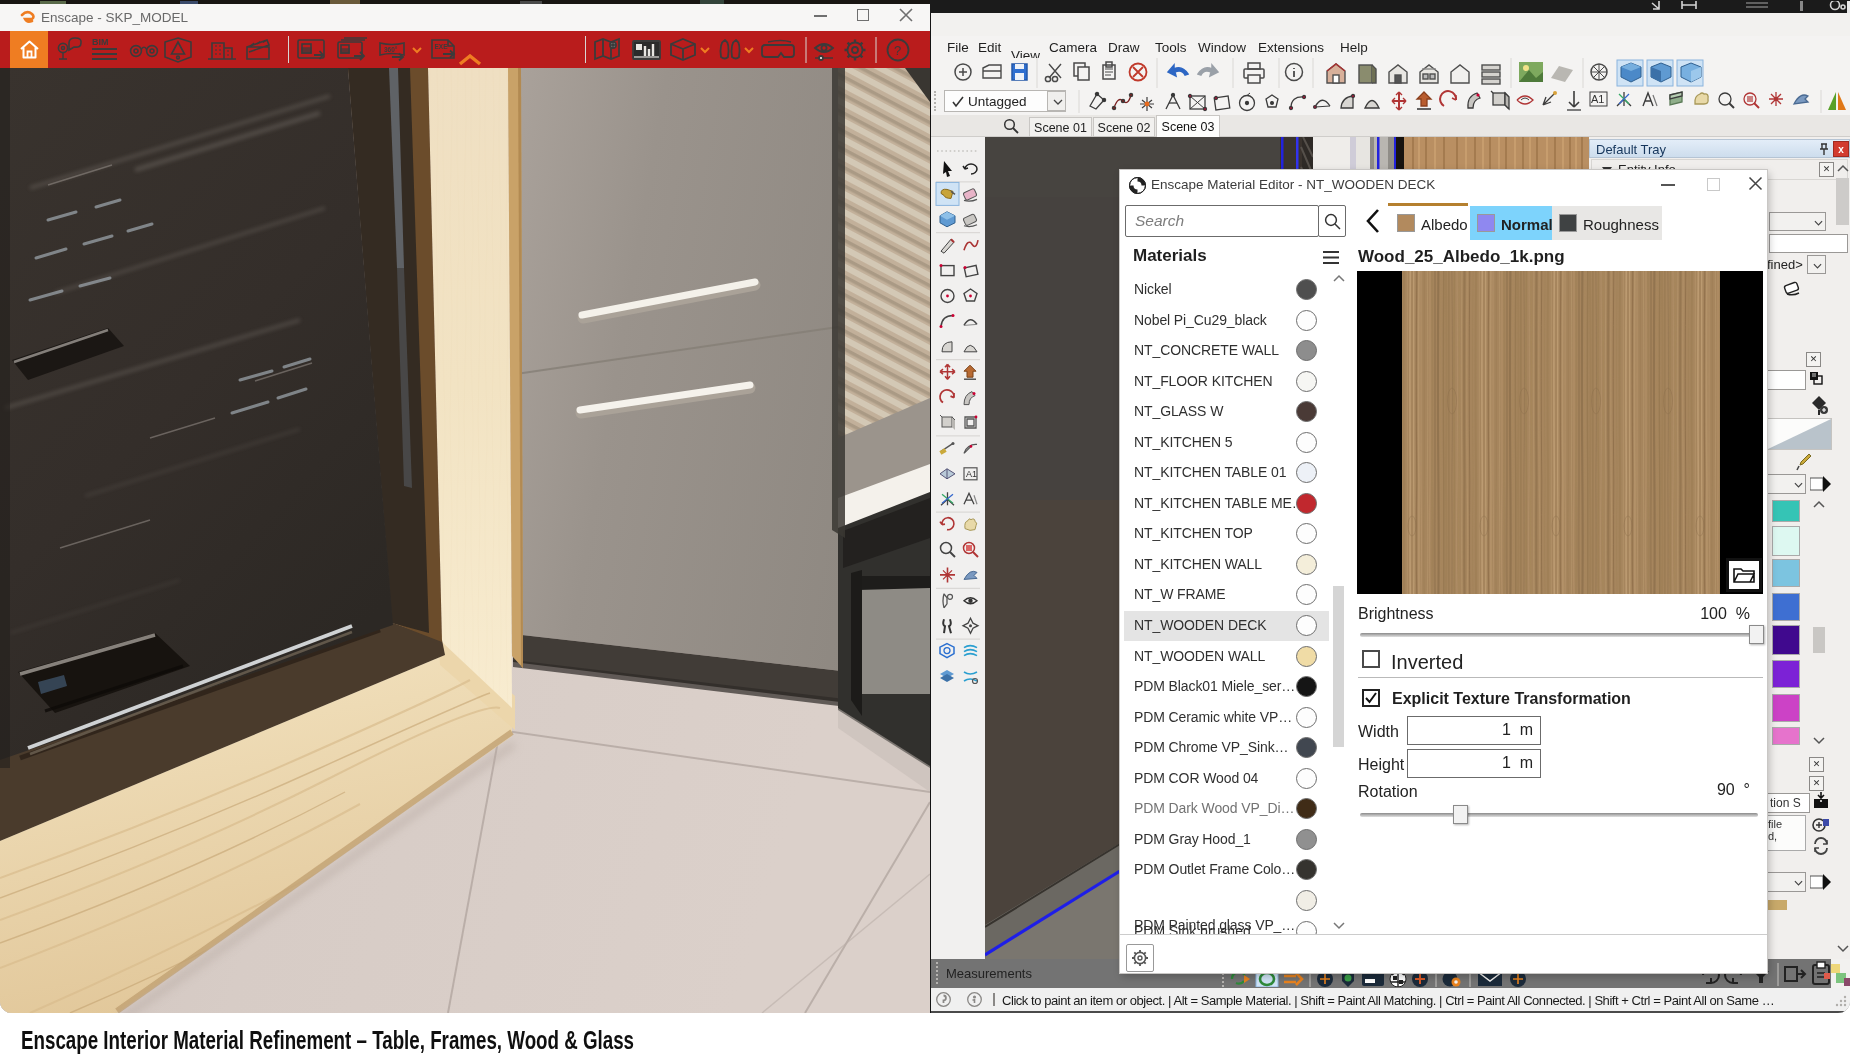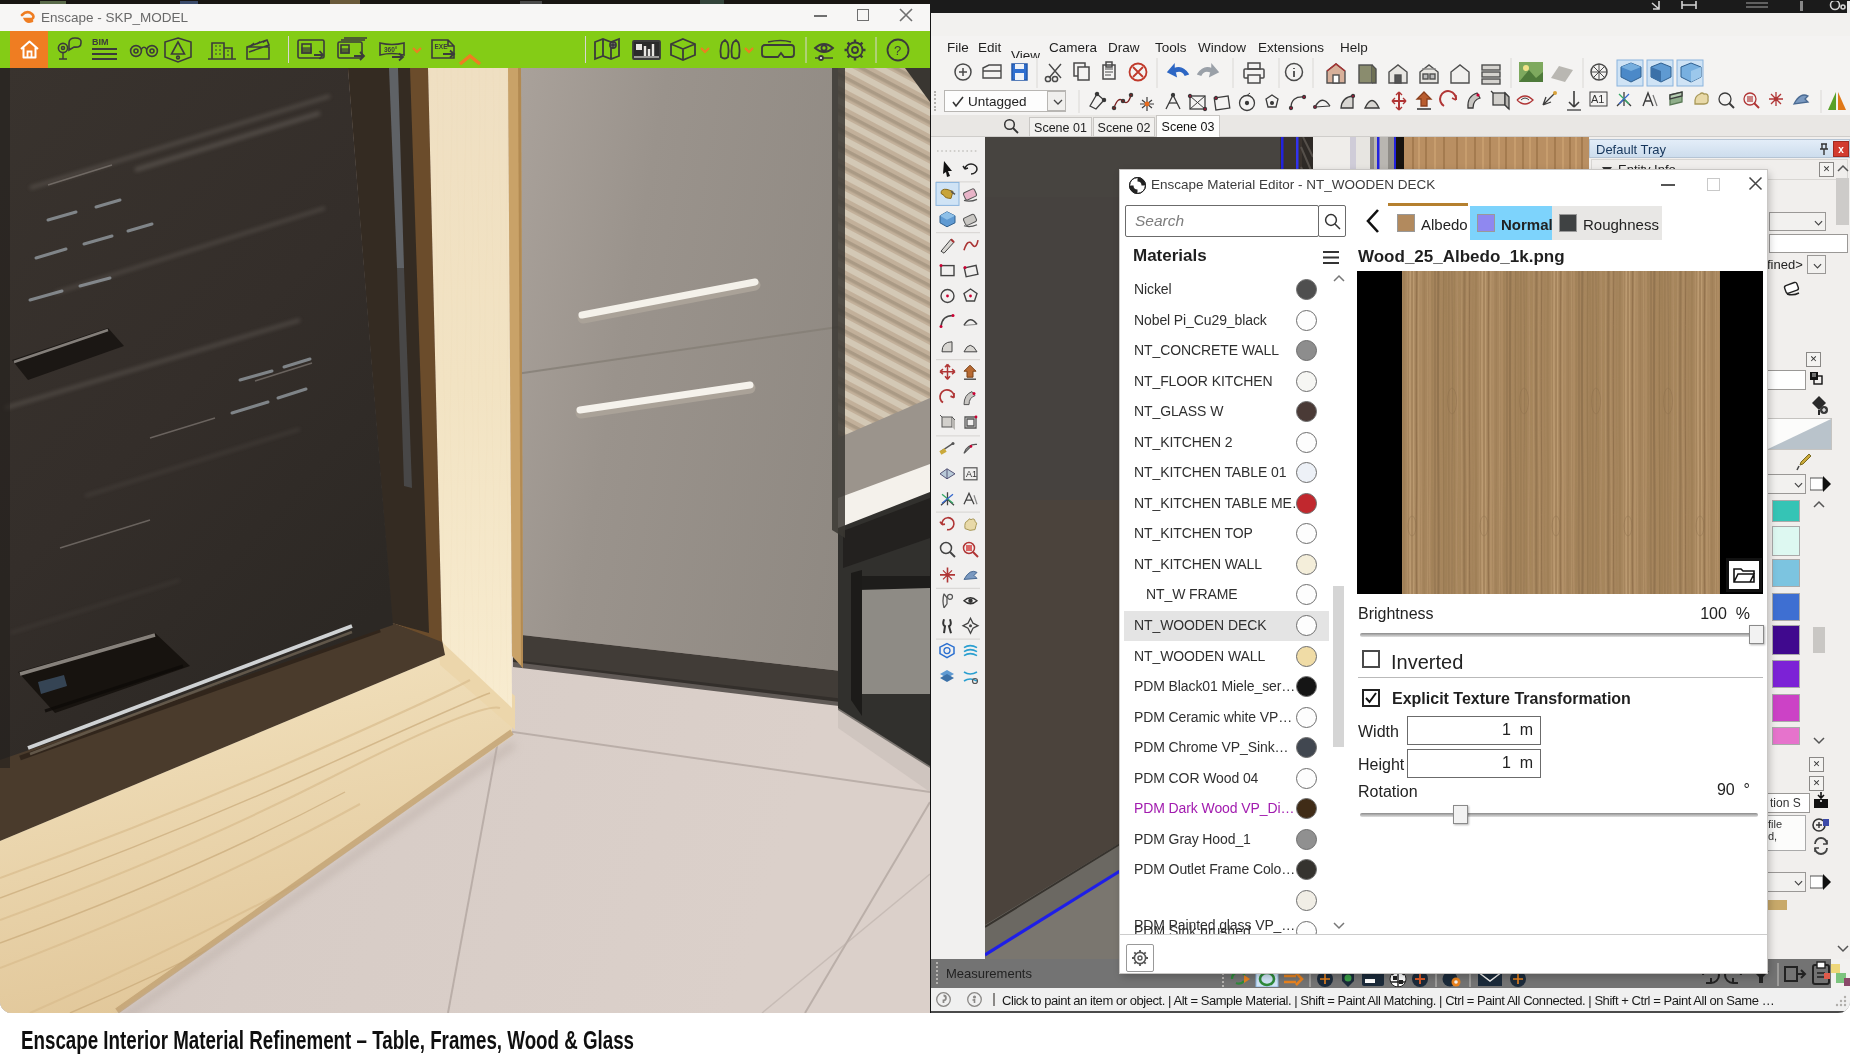--- a/index.html
+++ b/index.html
@@ -43,21 +43,21 @@
         <path d="M3 5 Q8 0 13 4 Q16 7 13 9 L6 9 Q8 13 13 11" stroke="#ef7d22" stroke-width="2.6" fill="none" stroke-linecap="round"></path>
       </svg>
       <div class="abs" style="left:41px;top:6px;font-size:13.5px;color:#696969;">Enscape - SKP_MODEL</div>
       <div class="abs" style="left:814px;top:11px;width:13px;height:2px;background:#6f6f6f;"></div>
       <div class="abs" style="left:857px;top:5px;width:12px;height:12px;border:1.6px solid #6f6f6f;"></div>
       <svg class="abs" style="left:899px;top:4px;" width="14" height="14" viewBox="0 0 14 14">
         <path d="M1 1 L13 13 M13 1 L1 13" stroke="#6f6f6f" stroke-width="1.6"></path>
       </svg>
     </div>
 
-    <div class="abs" style="left:0;top:27px;width:930px;height:37px;background:#84cc16;">
+    <div class="abs" style="left:0;top:27px;width:930px;height:37px;background:#b91c1c;">
       <div class="abs" style="left:10px;top:0px;width:38px;height:37px;background:#ef7d22;"></div>
       <svg class="abs" style="left:19px;top:8px;" width="21" height="21" viewBox="0 0 21 21">
         <path d="M2 10 L10.5 2.5 L19 10 M4.5 8.5 V18.5 H16.5 V8.5" stroke="#fff" stroke-width="2" fill="none" stroke-linejoin="round"></path>
         <path d="M8.5 18.5 V12.5 H12.5 V18.5" stroke="#fff" stroke-width="1.8" fill="none"></path>
       </svg>
 
       <svg class="abs" style="left:56px;top:6px;" width="230px" height="26" viewBox="0 0 230 26" fill="none" stroke="#3b3b3b" stroke-width="1.6">
 
         <circle cx="7" cy="11" r="4.6"></circle>
           <circle cx="7" cy="11" r="1.5"></circle>
@@ -1119,46 +1119,46 @@
       <div class="abs" style="left:14px;top:111px;font-size:14px;color:#303030;white-space:nowrap;letter-spacing:-0.1px;">Nickel</div>
       <div class="abs" style="left:176px;top:109px;width:21px;height:21px;border-radius:50%;background:#4f4f4f;border:1.6px solid #6e6e6e;"></div>
       <div class="abs" style="left:14px;top:142px;font-size:14px;color:#303030;white-space:nowrap;letter-spacing:-0.1px;">Nobel Pi_Cu29_black</div>
       <div class="abs" style="left:176px;top:140px;width:21px;height:21px;border-radius:50%;background:#fdfdfd;border:1.6px solid #6e6e6e;"></div>
       <div class="abs" style="left:14px;top:172px;font-size:14px;color:#303030;white-space:nowrap;letter-spacing:-0.1px;">NT_CONCRETE WALL</div>
       <div class="abs" style="left:176px;top:170px;width:21px;height:21px;border-radius:50%;background:#8d8d8d;border:1.6px solid #6e6e6e;"></div>
       <div class="abs" style="left:14px;top:203px;font-size:14px;color:#303030;white-space:nowrap;letter-spacing:-0.1px;">NT_FLOOR KITCHEN</div>
       <div class="abs" style="left:176px;top:201px;width:21px;height:21px;border-radius:50%;background:#f6f6f3;border:1.6px solid #6e6e6e;"></div>
       <div class="abs" style="left:14px;top:233px;font-size:14px;color:#303030;white-space:nowrap;letter-spacing:-0.1px;">NT_GLASS W</div>
       <div class="abs" style="left:176px;top:231px;width:21px;height:21px;border-radius:50%;background:#4a3a36;border:1.6px solid #6e6e6e;"></div>
-      <div class="abs" style="left:14px;top:264px;font-size:14px;color:#303030;white-space:nowrap;letter-spacing:-0.1px;">NT_KITCHEN 2</div>
+      <div class="abs" style="left:14px;top:264px;font-size:14px;color:#303030;white-space:nowrap;letter-spacing:-0.1px;">NT_KITCHEN 5</div>
       <div class="abs" style="left:176px;top:262px;width:21px;height:21px;border-radius:50%;background:#fdfdfd;border:1.6px solid #6e6e6e;"></div>
       <div class="abs" style="left:14px;top:294px;font-size:14px;color:#303030;white-space:nowrap;letter-spacing:-0.1px;">NT_KITCHEN TABLE 01</div>
       <div class="abs" style="left:176px;top:292px;width:21px;height:21px;border-radius:50%;background:#edf1f7;border:1.6px solid #6e6e6e;"></div>
       <div class="abs" style="left:14px;top:325px;font-size:14px;color:#303030;white-space:nowrap;letter-spacing:-0.1px;">NT_KITCHEN TABLE ME…</div>
       <div class="abs" style="left:176px;top:323px;width:21px;height:21px;border-radius:50%;background:#c1282e;border:1.6px solid #6e6e6e;"></div>
       <div class="abs" style="left:14px;top:355px;font-size:14px;color:#303030;white-space:nowrap;letter-spacing:-0.1px;">NT_KITCHEN TOP</div>
       <div class="abs" style="left:176px;top:353px;width:21px;height:21px;border-radius:50%;background:#fdfdfd;border:1.6px solid #6e6e6e;"></div>
       <div class="abs" style="left:14px;top:386px;font-size:14px;color:#303030;white-space:nowrap;letter-spacing:-0.1px;">NT_KITCHEN WALL</div>
       <div class="abs" style="left:176px;top:384px;width:21px;height:21px;border-radius:50%;background:#f4eeda;border:1.6px solid #6e6e6e;"></div>
-      <div class="abs" style="left:26px;top:416px;font-size:14px;color:#303030;white-space:nowrap;letter-spacing:-0.1px;">NT_W FRAME</div>
+      <div class="abs" style="left:14px;top:416px;font-size:14px;color:#303030;white-space:nowrap;letter-spacing:-0.1px;">NT_W FRAME</div>
       <div class="abs" style="left:176px;top:414px;width:21px;height:21px;border-radius:50%;background:#fdfdfd;border:1.6px solid #6e6e6e;"></div>
       <div class="abs" style="left:4px;top:441px;width:205px;height:30px;background:#e4e4e4;"></div>
       <div class="abs" style="left:14px;top:447px;font-size:14px;color:#303030;white-space:nowrap;letter-spacing:-0.1px;">NT_WOODEN DECK</div>
       <div class="abs" style="left:176px;top:445px;width:21px;height:21px;border-radius:50%;background:#fdfdfd;border:1.6px solid #6e6e6e;"></div>
       <div class="abs" style="left:14px;top:478px;font-size:14px;color:#303030;white-space:nowrap;letter-spacing:-0.1px;">NT_WOODEN WALL</div>
       <div class="abs" style="left:176px;top:476px;width:21px;height:21px;border-radius:50%;background:#f0dca6;border:1.6px solid #6e6e6e;"></div>
       <div class="abs" style="left:14px;top:508px;font-size:14px;color:#303030;white-space:nowrap;letter-spacing:-0.1px;">PDM Black01 Miele_ser…</div>
       <div class="abs" style="left:176px;top:506px;width:21px;height:21px;border-radius:50%;background:#151515;border:1.6px solid #6e6e6e;"></div>
       <div class="abs" style="left:14px;top:539px;font-size:14px;color:#303030;white-space:nowrap;letter-spacing:-0.1px;">PDM Ceramic white VP…</div>
       <div class="abs" style="left:176px;top:537px;width:21px;height:21px;border-radius:50%;background:#fdfdfd;border:1.6px solid #6e6e6e;"></div>
       <div class="abs" style="left:14px;top:569px;font-size:14px;color:#303030;white-space:nowrap;letter-spacing:-0.1px;">PDM Chrome VP_Sink…</div>
       <div class="abs" style="left:176px;top:567px;width:21px;height:21px;border-radius:50%;background:#414750;border:1.6px solid #6e6e6e;"></div>
       <div class="abs" style="left:14px;top:600px;font-size:14px;color:#303030;white-space:nowrap;letter-spacing:-0.1px;">PDM COR Wood 04</div>
       <div class="abs" style="left:176px;top:598px;width:21px;height:21px;border-radius:50%;background:#fdfdfd;border:1.6px solid #6e6e6e;"></div>
-      <div class="abs" style="left:14px;top:630px;font-size:14px;color:#a21caf;white-space:nowrap;letter-spacing:-0.1px;">PDM Dark Wood VP_Di…</div>
+      <div class="abs" style="left:14px;top:630px;font-size:14px;color:#737373;white-space:nowrap;letter-spacing:-0.1px;">PDM Dark Wood VP_Di…</div>
       <div class="abs" style="left:176px;top:628px;width:21px;height:21px;border-radius:50%;background:#402c17;border:1.6px solid #6e6e6e;"></div>
       <div class="abs" style="left:14px;top:661px;font-size:14px;color:#303030;white-space:nowrap;letter-spacing:-0.1px;">PDM Gray Hood_1</div>
       <div class="abs" style="left:176px;top:659px;width:21px;height:21px;border-radius:50%;background:#909090;border:1.6px solid #6e6e6e;"></div>
       <div class="abs" style="left:14px;top:691px;font-size:14px;color:#303030;white-space:nowrap;letter-spacing:-0.1px;">PDM Outlet Frame Colo…</div>
       <div class="abs" style="left:176px;top:689px;width:21px;height:21px;border-radius:50%;background:#35332f;border:1.6px solid #6e6e6e;"></div>
       <div class="abs" style="left:14px;top:722px;font-size:14px;color:#303030;white-space:nowrap;letter-spacing:-0.1px;margin-top:25px;">PDM Painted glass VP_…</div>
       <div class="abs" style="left:176px;top:720px;width:21px;height:21px;border-radius:50%;background:#f1eee6;border:1.6px solid #6e6e6e;"></div>
       <div class="abs" style="left:14px;top:753px;font-size:14px;color:#303030;white-space:nowrap;">PDM Sink brushed</div>
       <div class="abs" style="left:176px;top:751px;width:21px;height:21px;border-radius:50%;background:#fdfdfd;border:1.6px solid #6e6e6e;"></div>
     </div>

